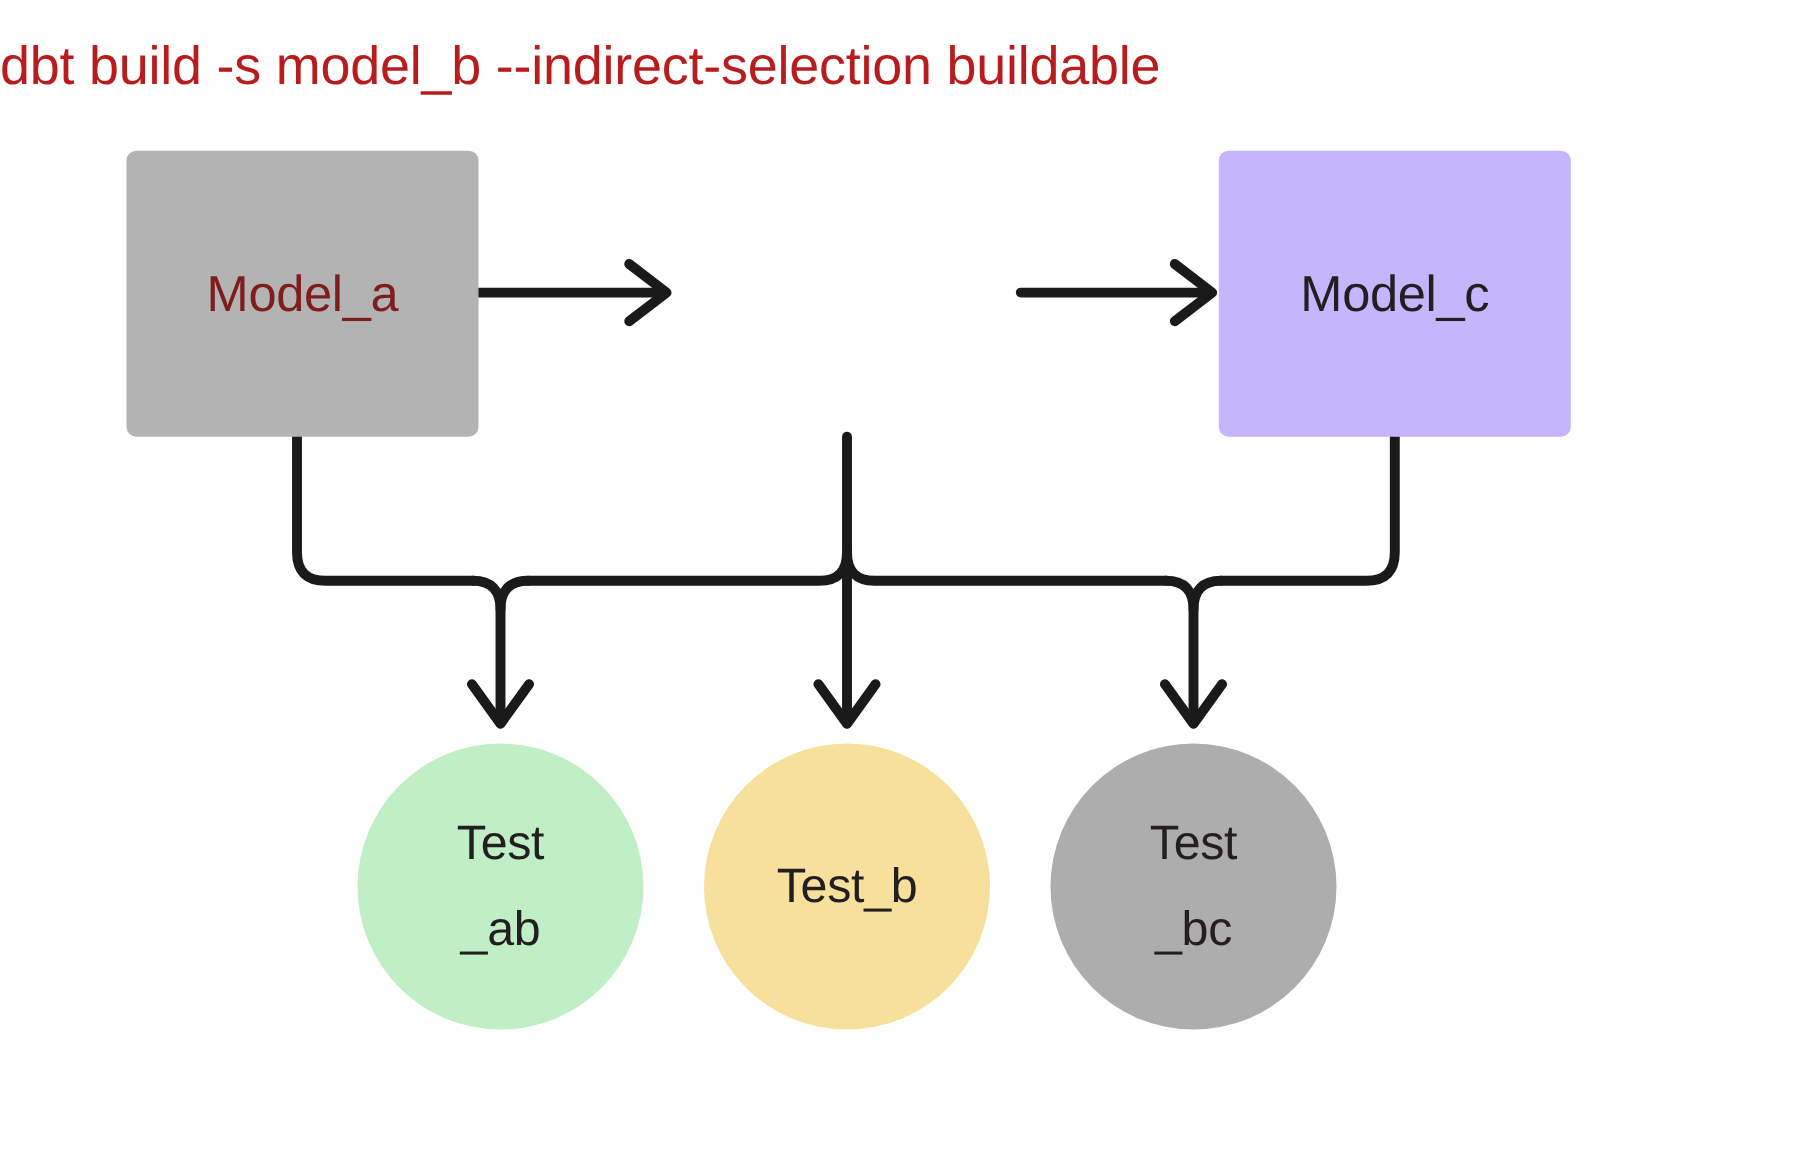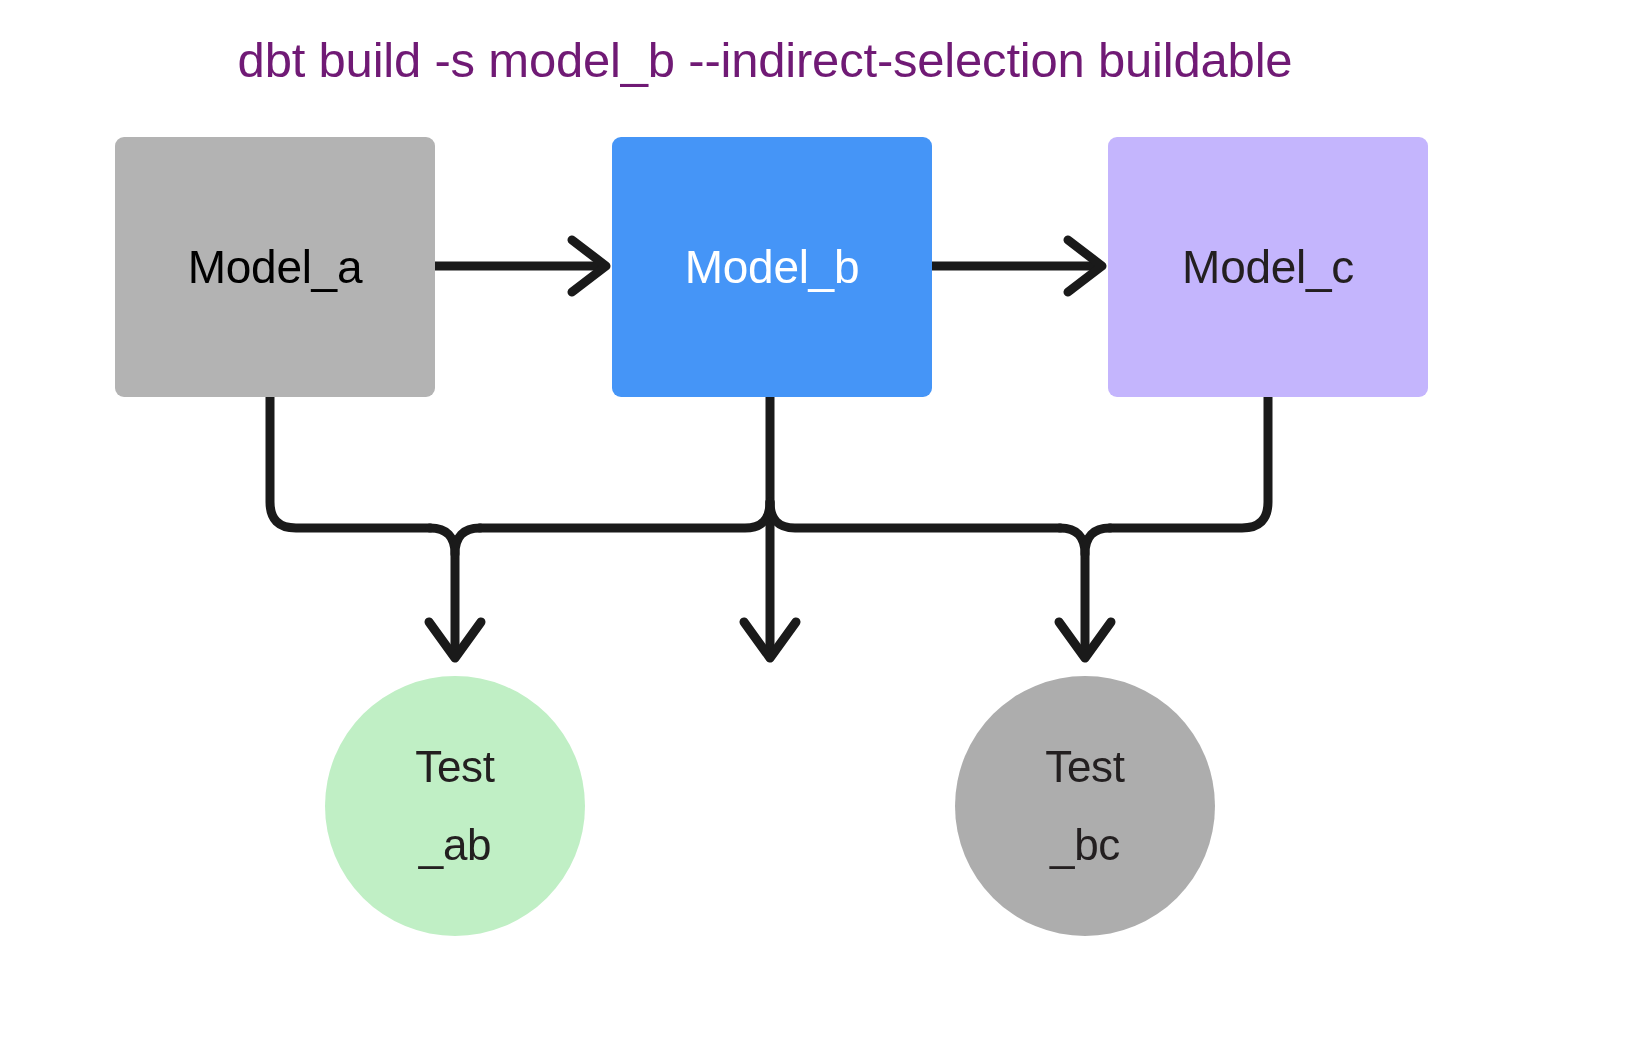--- a/index.html
+++ b/index.html
@@ -24,24 +24,24 @@
     top: 0;
     width: 1630px;
     height: 1060px;
     pointer-events: none;
   }
   .diagram-title {
     position: absolute;
     left: 0;
     top: 28px;
     width: 1530px;
-    text-align: center;
+    text-align: left;
     font-size: 49px;
     line-height: 64px;
-    color: #701a75;
+    color: #b91c1c;
     letter-spacing: -0.2px;
     white-space: nowrap;
   }
   .model-node {
     position: absolute;
     width: 320px;
     height: 260px;
     border-radius: 9px;
     display: flex;
     align-items: center;
@@ -110,35 +110,35 @@
       <path d="M 1060 528 Q 1085 528 1085 554 L 1085 650"></path>
       <path d="M 1059 622 L 1085 658 L 1111 622"></path>
 
       <path d="M 1268 397 L 1268 502 Q 1268 528 1242 528 L 1110 528"></path>
       <path d="M 1110 528 Q 1085 528 1085 554"></path>
 
     </g>
   </svg>
 
   <div class="model-node" style="left:115px; top:137px; background:#b3b3b3;">
-    <span class="model-label" style="color:#000000;">Model_a</span>
+    <span class="model-label" style="color:#7f1d1d;">Model_a</span>
   </div>
 
-  <div class="model-node" style="left:612px; top:137px; background:#4595f7;">
-    <span class="model-label" style="color:#ffffff;">Model_b</span>
-  </div>
 
   <div class="model-node" style="left:1108px; top:137px; background:#c4b5fd;">
     <span class="model-label" style="color:#231f20;">Model_c</span>
   </div>
 
   <div class="test-node" style="left:325px; top:676px; background:#c0efc5;">
     <span class="test-label">Test</span>
     <span class="test-label">_ab</span>
   </div>
 
+  <div class="test-node" style="left:640px; top:676px; background:#f7e09b;">
+    <span class="test-label single">Test_b</span>
+  </div>
 
   <div class="test-node" style="left:955px; top:676px; background:#adadad;">
     <span class="test-label">Test</span>
     <span class="test-label">_bc</span>
   </div>
 
 </div>
 
 </body></html>

